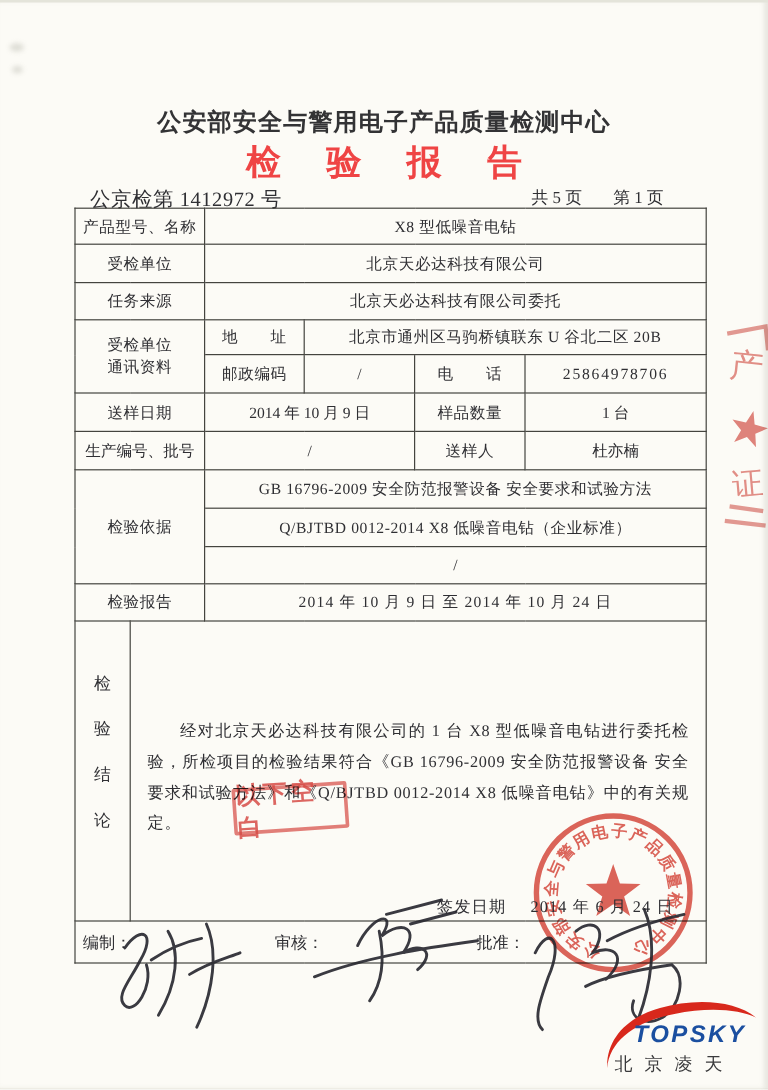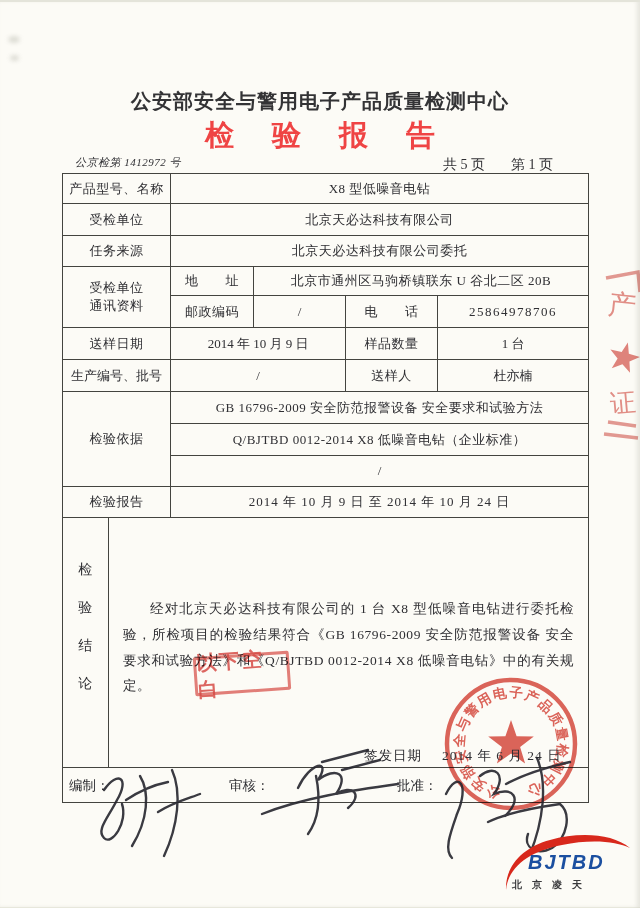--- a/index.html
+++ b/index.html
@@ -8,21 +8,21 @@
     background:#fcfbf6;
     font-family:"Liberation Serif","DejaVu Serif",serif;
     color:#2f2f33;
     box-shadow:inset 0 2px 0 #e4e4da, inset -3px 0 4px rgba(190,190,178,.35), inset 0 -1px 0 #eeeee4;
   }
   
   .org-title{position:absolute;top:88px;left:0;width:100%;text-align:center;
     font-size:20px;letter-spacing:1px;font-weight:600;color:#333335;}
   .report-title{position:absolute;top:116px;left:0;width:100%;text-align:center;
     font-size:29px;font-weight:700;letter-spacing:38px;text-indent:38px;color:#ef4444;}
-  .report-no{position:absolute;top:155px;left:75px;font-size:11px;letter-spacing:.5px;font-style:italic;}
+  .report-no{position:absolute;top:155px;left:75px;font-size:17px;letter-spacing:.5px;}
   .pagination{position:absolute;top:156px;left:443px;font-size:14px;display:flex;gap:26px;}
   
   table.report{position:absolute;left:62px;top:173px;border-collapse:collapse;table-layout:fixed;width:526px;}
   table.report td{border:1.6px solid #44443f;font-size:13px;vertical-align:middle;
     padding:0 6px;overflow:hidden;}
   td.lbl{text-align:center;letter-spacing:.5px;}
   td.val{text-align:center;padding-left:10px;letter-spacing:.5px;}
   td.ctr{text-align:center;}
   .h32{height:30px}.h34{height:32px}.h33{height:31px}.h31{height:29px}
   .hconcl{height:250px}.hfoot{height:35px}
@@ -45,21 +45,21 @@
   .signatures{position:absolute;left:0;top:730px;z-index:5;pointer-events:none;}
   .scan-mark{position:absolute;background:#b9b9ae;border-radius:50%;filter:blur(2px);opacity:.45;}
   .m1{left:8px;top:36px;width:12px;height:7px;}
   .m2{left:10px;top:55px;width:9px;height:6px;}
   
   .logo{position:absolute;left:494px;top:834px;width:146px;height:70px;z-index:6;}
   .logo svg{position:absolute;left:0;top:0;}
   .logo-brand{position:absolute;left:34px;top:17px;font-family:"Liberation Sans","DejaVu Sans",sans-serif;
     font-style:italic;font-weight:700;font-size:20px;color:#1b4fa0;letter-spacing:2px;}
   .logo-sub{position:absolute;left:18px;top:44px;font-family:"Liberation Sans","DejaVu Sans",sans-serif;
-    font-weight:700;font-size:10px;color:#3a3a3c;letter-spacing:10px;white-space:nowrap;}
+    font-weight:400;font-size:15px;color:#3a3a3c;letter-spacing:10px;white-space:nowrap;}
 </style>
 </head>
 <body>
 
 <div class="page">
 
   <div class="scan-mark m1"></div>
   <div class="scan-mark m2"></div>
 
   <div class="org-title">公安部安全与警用电子产品质量检测中心</div>
@@ -201,17 +201,17 @@
         <path d="M537,758 C548,784 543,822 530,854"></path>
         <path d="M506,784 C528,772 552,766 570,762"></path>
       </g>
     </g>
   </svg>
 
   <div class="logo">
     <svg width="146" height="70" viewBox="0 0 146 70">
       <path d="M12 56 C14 33 36 17 68 11 C96 5 122 7 136 14 C118 -1 84 -2 56 6 C30 13 11 31 12 56 Z" fill="#d8281c"></path>
     </svg>
-    <div class="logo-brand">BJTBD</div>
+    <div class="logo-brand">TOPSKY</div>
     <div class="logo-sub">北京凌天</div>
   </div>
 
 </div>
 
 </body></html>

